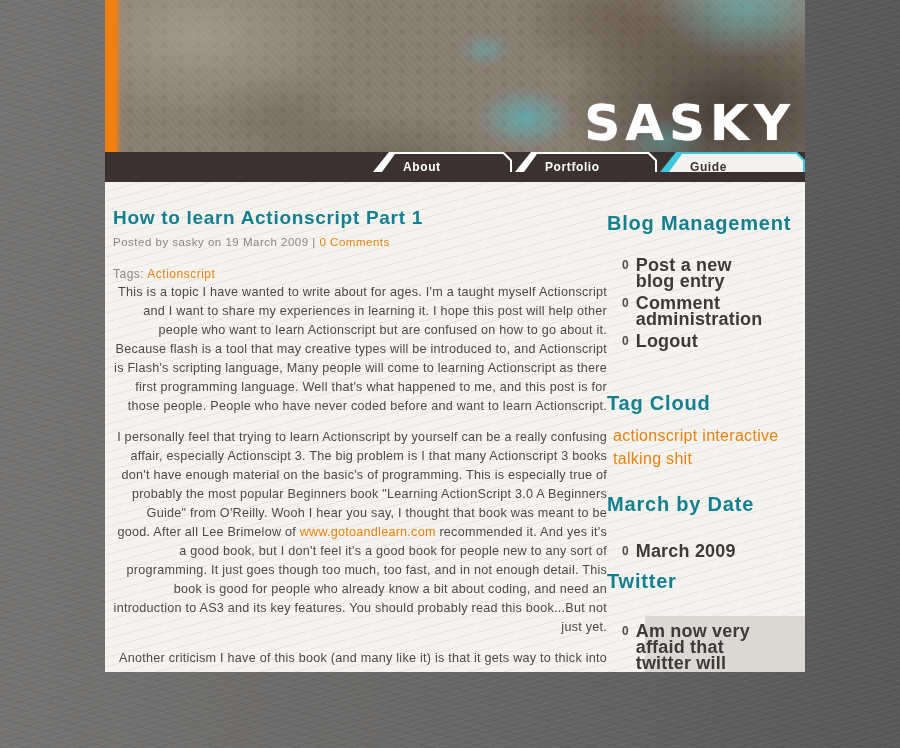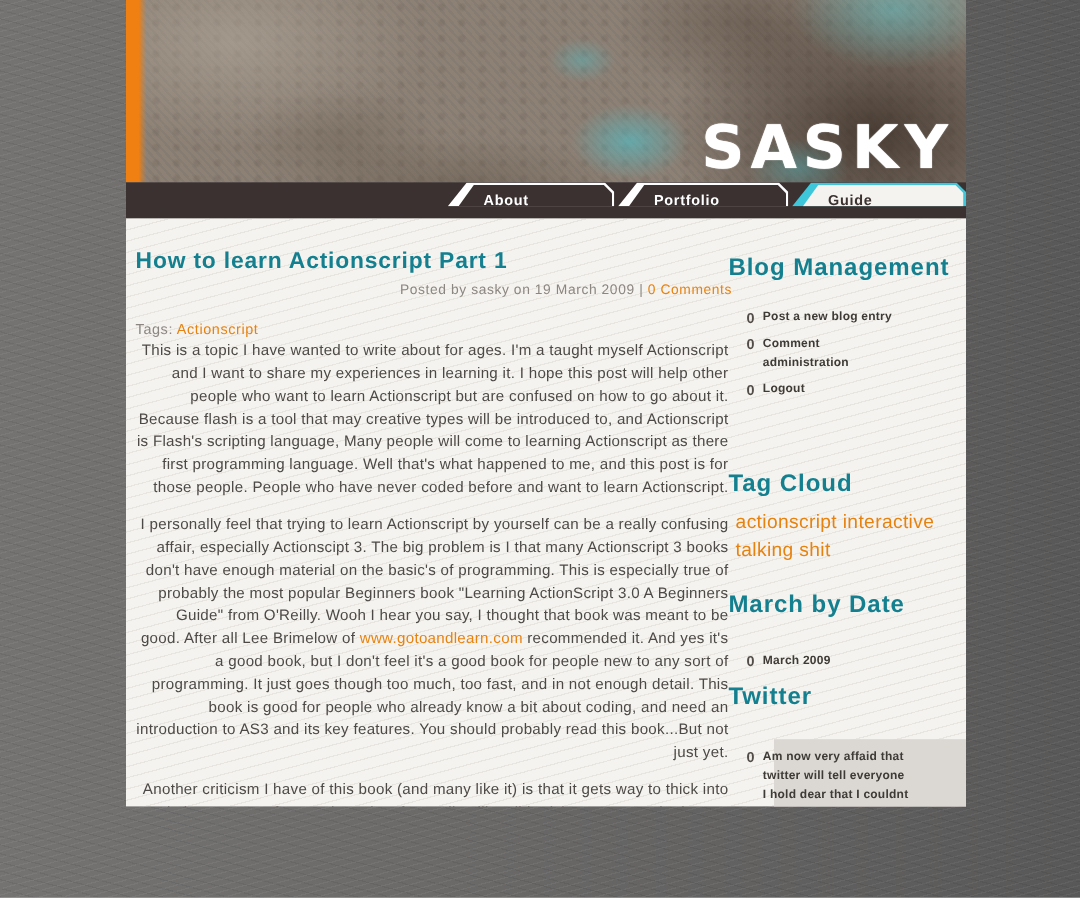--- a/index.html
+++ b/index.html
@@ -61,39 +61,39 @@
 
   
   .content{position:relative;width:700px;height:490px;background:#f5f3ef;overflow:hidden;}
   .content::before{content:"";position:absolute;inset:0;pointer-events:none;
     background:repeating-linear-gradient(165deg, rgba(150,140,122,0.13) 0 1px, transparent 1px 9px);
   }
   .olink{color:#e8820e;text-decoration:none;cursor:pointer;}
 
   .main{position:absolute;left:8px;top:0;width:497px;}
   .post-title{margin:25px 0 7px 0;font-size:19px;font-weight:bold;letter-spacing:0.7px;color:#14808f;}
-  .byline{margin:0 0 19px 0;font-size:11.5px;letter-spacing:0.5px;color:#8c8680;text-align:right;}
+  .byline{margin:0 0 19px 0;font-size:11.5px;letter-spacing:0.5px;color:#8c8680;}
   .tags-line{margin:0 0 2px 0;font-size:12px;letter-spacing:0.5px;color:#8c8680;}
   .para{margin:0 0 12px 0;width:494px;font-size:12.6px;line-height:19px;
     letter-spacing:0.25px;color:#4c4946;text-align:right;}
 
   
   .sidebar{position:absolute;left:500px;top:4px;width:200px;height:566px;}
   .widget h2{margin:0;font-size:20px;font-weight:bold;letter-spacing:0.8px;color:#14808f;}
   .widget{position:absolute;left:2px;width:196px;}
   .w-bm{top:26px;}
   .w-tc{top:206px;}
   .w-bd{top:307px;}
   .w-tw{top:384px;}
   .widget ul{list-style:none;margin:22px 0 0 15px;padding:0;}
   .w-bd ul{margin-top:27px;}
   .w-tw ul{margin-top:30px;}
   .widget li{display:flex;gap:7px;margin-bottom:6px;}
   .marker{font-weight:bold;font-size:12px;color:#524d48;padding-top:1px;}
-  .ilabel{display:block;width:122px;font-weight:bold;font-size:10px;line-height:16px;
+  .ilabel{display:block;width:122px;font-weight:bold;font-size:18px;line-height:16px;
     letter-spacing:0.2px;color:#3e3a36;text-decoration:none;cursor:pointer;}
   .tagcloud{margin:9px 0 0 6px;width:172px;font-size:16px;line-height:23px;letter-spacing:0.3px;}
   .tagcloud a{color:#e8820e;text-decoration:none;cursor:pointer;}
   .tweet-panel{position:absolute;left:540px;top:434px;width:160px;height:132px;background:#dbd8d4;}
 </style>
 </head>
 <body>
 
 <div class="page">
   <div class="frame">

